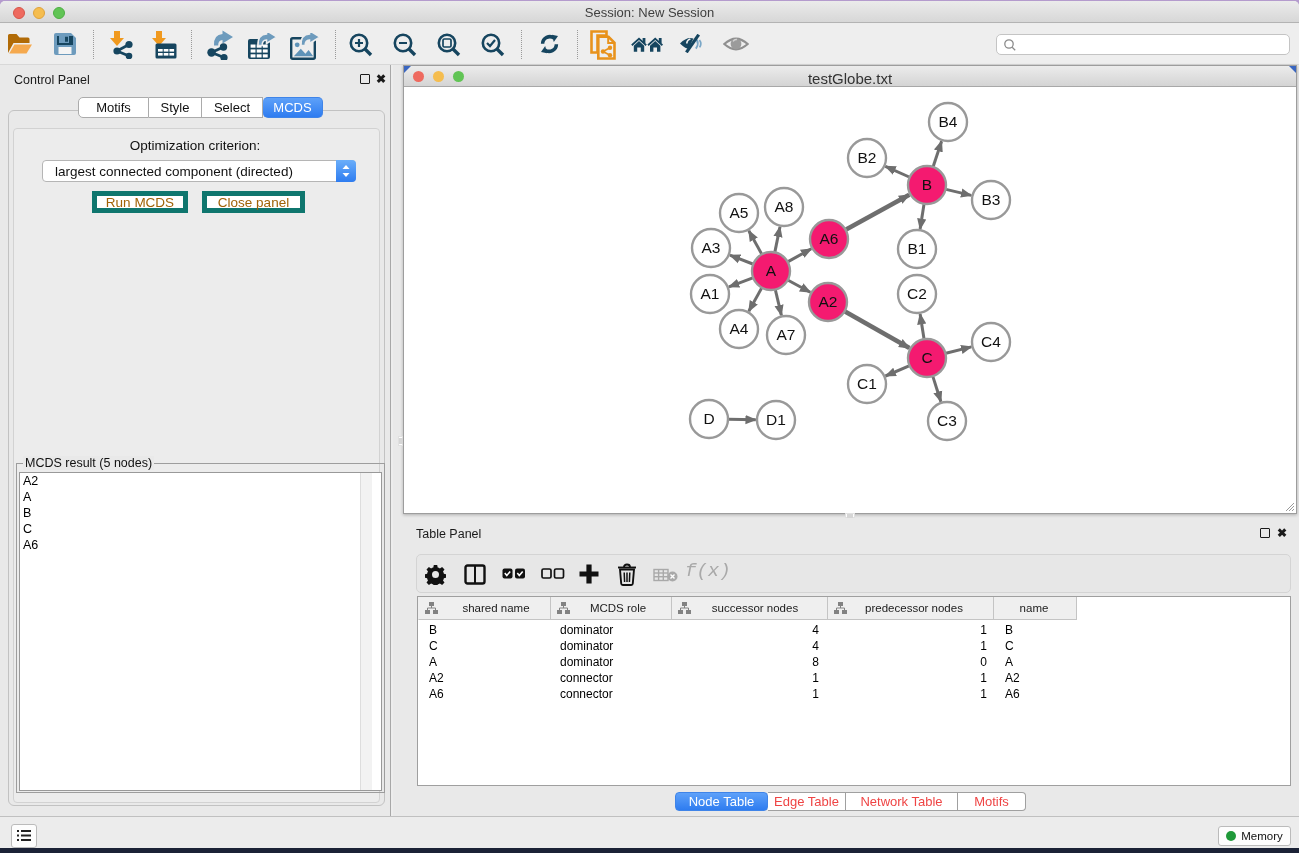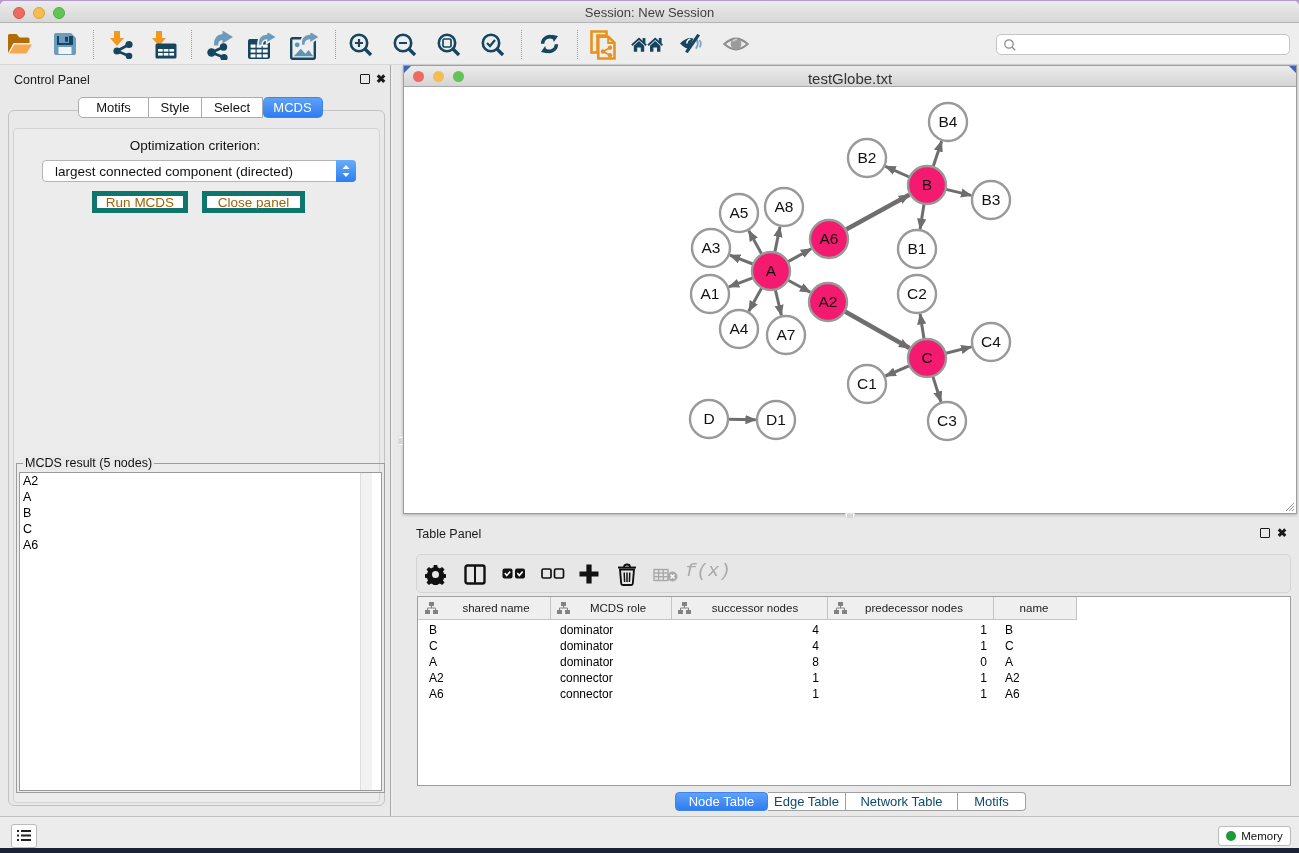--- a/index.html
+++ b/index.html
@@ -32,21 +32,21 @@
 .desktop{position:absolute;top:64px;left:393px;width:906px;height:751px;background:#e9e9e9}
 .netwin{position:absolute;left:10px;top:0px;width:894px;height:449px;background:#fff;border:1px solid #9d9d9d;box-shadow:0 1px 3px rgba(0,0,0,.25)}
 .nettitle{position:absolute;top:0;left:0;width:100%;height:21px;background:linear-gradient(#ececec,#d4d4d4);border-bottom:1px solid #a8a8a8}
 .nettl{position:absolute;border-radius:50%;width:11px;height:11px;top:5px}
 .nettitle .t{position:absolute;width:100%;text-align:center;top:4px;font-size:15px;color:#333}
 .tpanel{position:absolute;left:9px;top:451px;width:897px;height:300px}
 .tpanel .phead{position:absolute;left:14px;top:11px}
 .ttoolbar{position:absolute;left:14px;top:38px;width:875px;height:39px;background:#e7e7e7;border:1px solid #d4d4d4;border-radius:5px}
 .ttable{position:absolute;left:15px;top:80px;width:874px;height:190px;background:#fff;border:1px solid #9f9f9f}
 .btabs{position:absolute;left:0;top:276px;width:100%;display:flex;justify-content:center}
-.btab{height:19px;background:#fff;border:1px solid #a0a0a0;border-left:none;font-size:13px;color:#0c4a6e;display:flex;align-items:center;justify-content:center;padding:0 10px}
+.btab{height:19px;background:#fff;border:1px solid #a0a0a0;border-left:none;font-size:13px;color:#ef4444;display:flex;align-items:center;justify-content:center;padding:0 10px}
 .btab.first{border-left:1px solid #a0a0a0;border-radius:4px 0 0 4px}
 .btab.last{border-radius:0 4px 4px 0}
 .btab.sel{background:linear-gradient(#5ea1f9,#2e7cf0);color:#fff;border-color:#3f84e8;border-radius:4px}
 .statusbar{position:absolute;top:815px;left:0;width:1299px;height:32px;background:#ececec;border-top:1px solid #c0c0c0}
 .darkstrip{position:absolute;top:847px;left:0;width:1299px;height:6px;background:#1b2236}
 .membtn{position:absolute;right:8px;top:9px;width:73px;height:20px;background:#fdfdfd;border:1px solid #bbb;border-radius:3px;font-size:11.5px;color:#111;display:flex;align-items:center;justify-content:center}
 .listbtn{position:absolute;left:11px;top:7px;width:26px;height:24px;background:#fdfdfd;border:1px solid #bbb;border-radius:3px;display:flex;align-items:center;justify-content:center}
 </style></head>
 <body>
 <div class="app">

